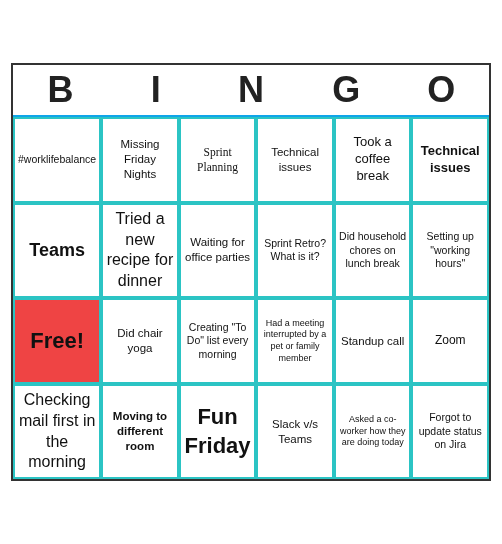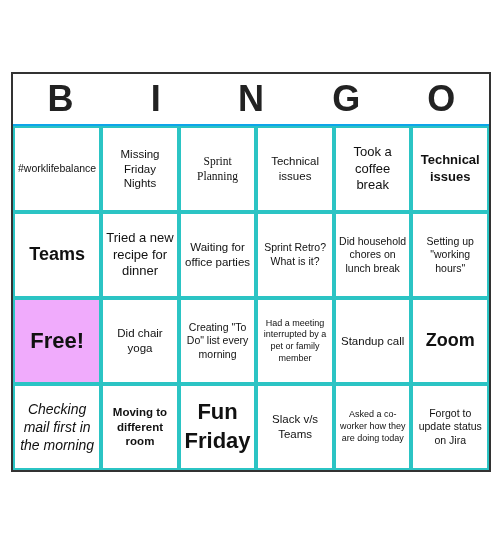--- a/index.html
+++ b/index.html
@@ -45,21 +45,21 @@
       text-align: center;
       padding: 4px 3px;
       font-size: 11.5px;
       line-height: 1.3;
       color: #111;
       background: #fff;
     }
     .bingo-cell.free {
       font-size: 20px;
       font-weight: bold;
-      background: #f0abfc;
+      background: #ef4444;
     }
     .bingo-cell.large-text {
       font-size: 22px;
       font-weight: bold;
     }
     .bingo-cell.medium-text {
       font-size: 15px;
       font-weight: bold;
     }
   </style>
@@ -75,31 +75,31 @@
     <span class="bingo-letter">O</span>
   </div>
   <div class="bingo-grid" id="bingo-grid">
   <div class="bingo-cell" style="font-size: 10.5px;">#worklifebalance</div>
       <div class="bingo-cell" style="font-size: 11.5px; text-align: center;">Missing Friday Nights</div>
       <div class="bingo-cell" style="font-size: 11.5px; font-family: Liberation Serif, serif;">Sprint Planning</div>
       <div class="bingo-cell" style="font-size: 11.5px;">Technical issues</div>
       <div class="bingo-cell" style="font-size: 13px;">Took a coffee break</div>
       <div class="bingo-cell" style="font-size: 13px; font-weight: bold;">Technical issues</div>
       <div class="bingo-cell medium-text" style="font-size: 18px; font-weight: bold;">Teams</div>
-      <div class="bingo-cell" style="font-size: 13px;">Tried a new recipe for dinner</div>
+      <div class="bingo-cell" style="font-size: 16px;">Tried a new recipe for dinner</div>
       <div class="bingo-cell" style="font-size: 11.5px;">Waiting for office parties</div>
       <div class="bingo-cell" style="font-size: 10.5px;">Sprint Retro? What is it?</div>
       <div class="bingo-cell" style="font-size: 10.5px;">Did household chores on lunch break</div>
       <div class="bingo-cell" style="font-size: 10.5px;">Setting up "working hours"</div>
       <div class="bingo-cell free" style="font-size: 22px; font-weight: bold;">Free!</div>
       <div class="bingo-cell" style="font-size: 11.5px;">Did chair yoga</div>
       <div class="bingo-cell" style="font-size: 10.5px;">Creating "To Do" list every morning</div>
       <div class="bingo-cell" style="font-size: 9px;">Had a meeting interrupted by a pet or family member</div>
       <div class="bingo-cell" style="font-size: 11.5px;">Standup call</div>
-      <div class="bingo-cell medium-text" style="font-size: 18px; font-weight: bold;">Zoom</div>
-      <div class="bingo-cell" style="font-size: 14px; font-style: italic;">Checking mail first in the morning</div>
+      <div class="bingo-cell medium-text" style="font-size: 12px; font-weight: normal;">Zoom</div>
+      <div class="bingo-cell" style="font-size: 16px;">Checking mail first in the morning</div>
       <div class="bingo-cell" style="font-size: 11.5px; font-weight: bold;">Moving to different room</div>
       <div class="bingo-cell large-text" style="font-size: 22px; font-weight: bold;">Fun Friday</div>
       <div class="bingo-cell" style="font-size: 11.5px;">Slack v/s Teams</div>
       <div class="bingo-cell" style="font-size: 9px;">Asked a co-worker how they are doing today</div>
       <div class="bingo-cell" style="font-size: 10.5px;">Forgot to update status on Jira</div>
     </div>
 </div>
 
 </body></html>

